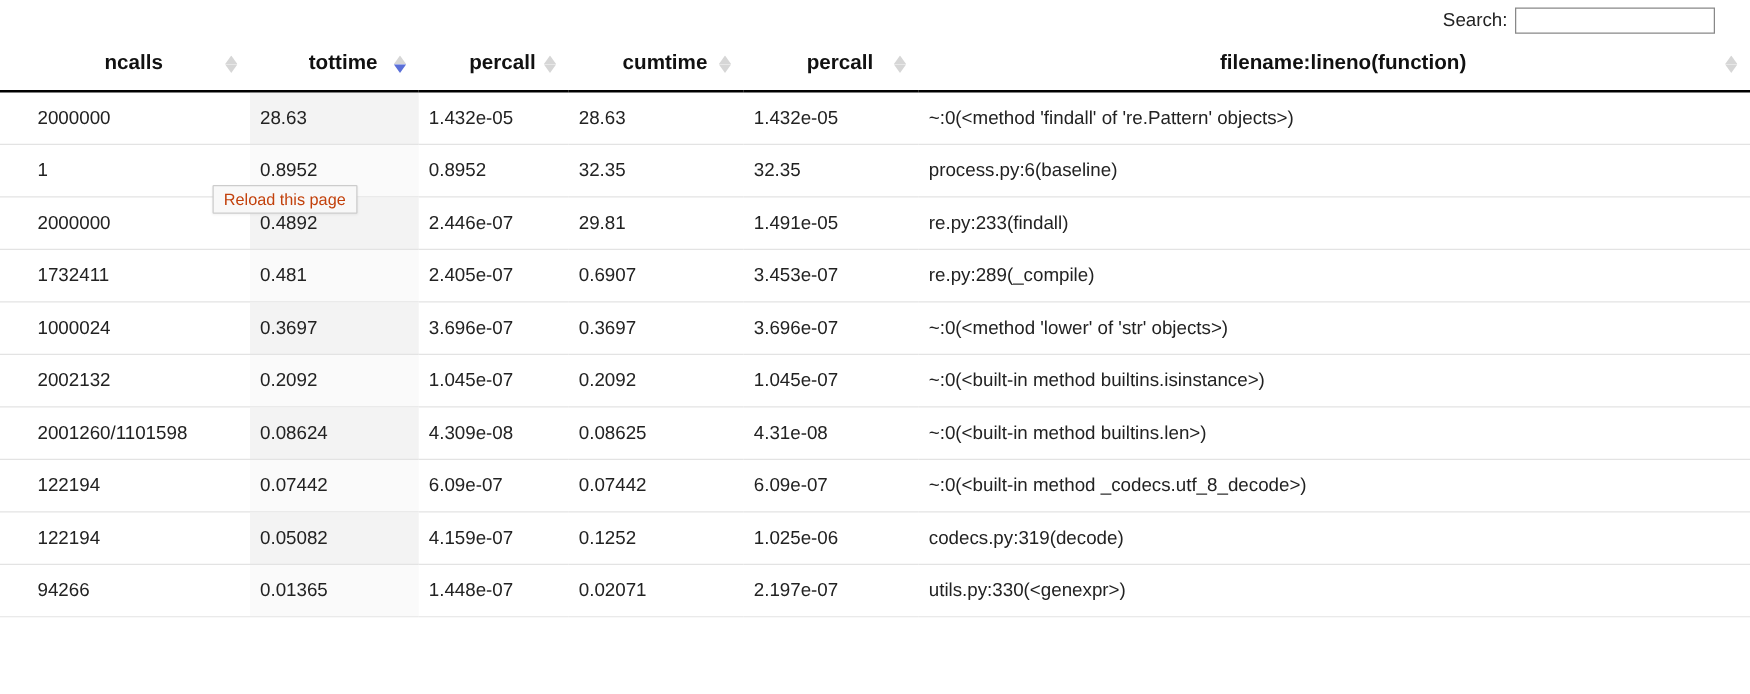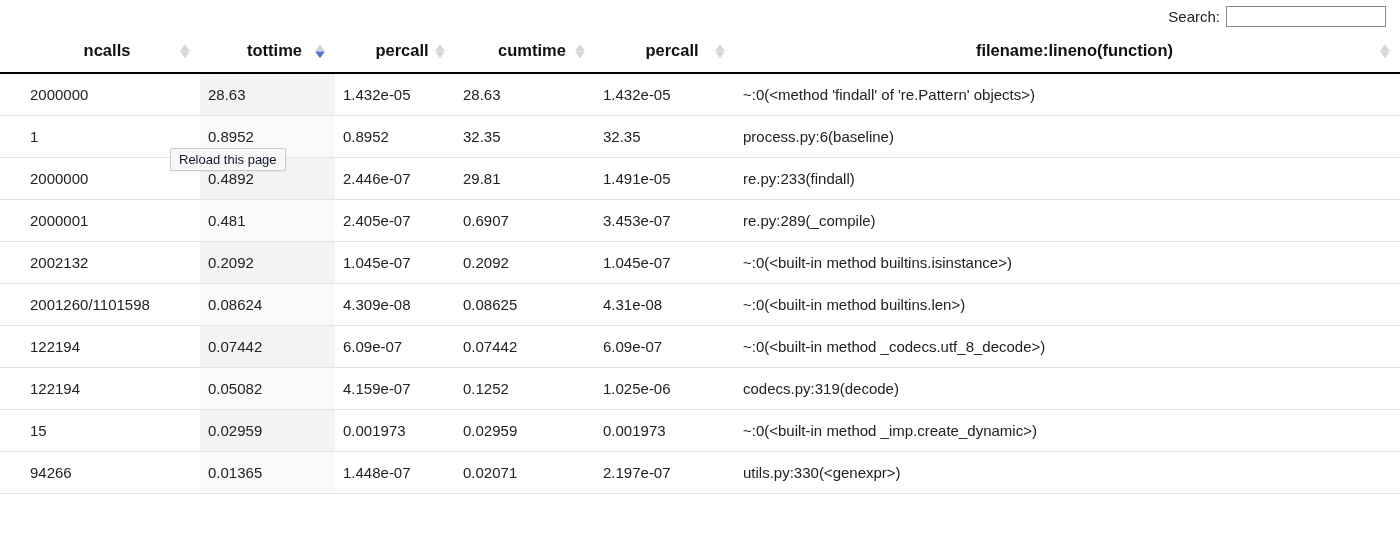--- a/index.html
+++ b/index.html
@@ -11,21 +11,21 @@
       font-family: -apple-system, BlinkMacSystemFont, "Segoe UI", Helvetica, Arial, sans-serif;
       font-size: 15px;
       color: #222;
       background: #fff;
       width: 1400px;
     }
     .search-bar {
       display: flex;
       justify-content: flex-end;
       align-items: center;
-      padding: 6px 14px 4px 14px;
+      padding: 6px 28px 4px 14px;
       gap: 6px;
     }
     .search-bar label {
       font-size: 15px;
       color: #222;
     }
     .search-bar input {
       width: 160px;
       height: 21px;
       border: 1px solid #888;
@@ -92,21 +92,21 @@
     td.c6 { padding-left: 8px; margin-left: 39px; }
 
     .tooltip {
       position: absolute;
       left: 170px;
       top: 148px;
       background: #f8f8f8;
       border: 1px solid #ccc;
       padding: 3px 8px;
       font-size: 13px;
-      color: #0f172a;
+      color: #c2410c;
       box-shadow: 0 1px 2px rgba(0,0,0,0.05);
       border-radius: 1px;
       z-index: 10;
     }
   </style>
 </head>
 <body>
 
 <div class="search-bar">
   <label>Search:</label>
@@ -211,26 +211,34 @@
       </tr>
       <tr>
         <td class="c1">2000000</td>
         <td>0.4892</td>
         <td>2.446e-07</td>
         <td>29.81</td>
         <td>1.491e-05</td>
         <td class="c6">re.py:233(findall)</td>
       </tr>
       <tr>
-        <td class="c1">2000001</td>
+        <td class="c1">1732411</td>
         <td>0.481</td>
         <td>2.405e-07</td>
         <td>0.6907</td>
         <td>3.453e-07</td>
         <td class="c6">re.py:289(_compile)</td>
+      </tr>
+      <tr>
+        <td class="c1">1000024</td>
+        <td>0.3697</td>
+        <td>3.696e-07</td>
+        <td>0.3697</td>
+        <td>3.696e-07</td>
+        <td class="c6">~:0(&lt;method 'lower' of 'str' objects&gt;)</td>
       </tr>
       <tr>
         <td class="c1">2002132</td>
         <td>0.2092</td>
         <td>1.045e-07</td>
         <td>0.2092</td>
         <td>1.045e-07</td>
         <td class="c6">~:0(&lt;built-in method builtins.isinstance&gt;)</td>
       </tr>
       <tr>
@@ -251,28 +259,20 @@
       </tr>
       <tr>
         <td class="c1">122194</td>
         <td>0.05082</td>
         <td>4.159e-07</td>
         <td>0.1252</td>
         <td>1.025e-06</td>
         <td class="c6">codecs.py:319(decode)</td>
       </tr>
       <tr>
-        <td class="c1">15</td>
-        <td>0.02959</td>
-        <td>0.001973</td>
-        <td>0.02959</td>
-        <td>0.001973</td>
-        <td class="c6">~:0(&lt;built-in method _imp.create_dynamic&gt;)</td>
-      </tr>
-      <tr>
         <td class="c1">94266</td>
         <td>0.01365</td>
         <td>1.448e-07</td>
         <td>0.02071</td>
         <td>2.197e-07</td>
         <td class="c6">utils.py:330(&lt;genexpr&gt;)</td>
       </tr>
     </tbody>
 </table>
 

